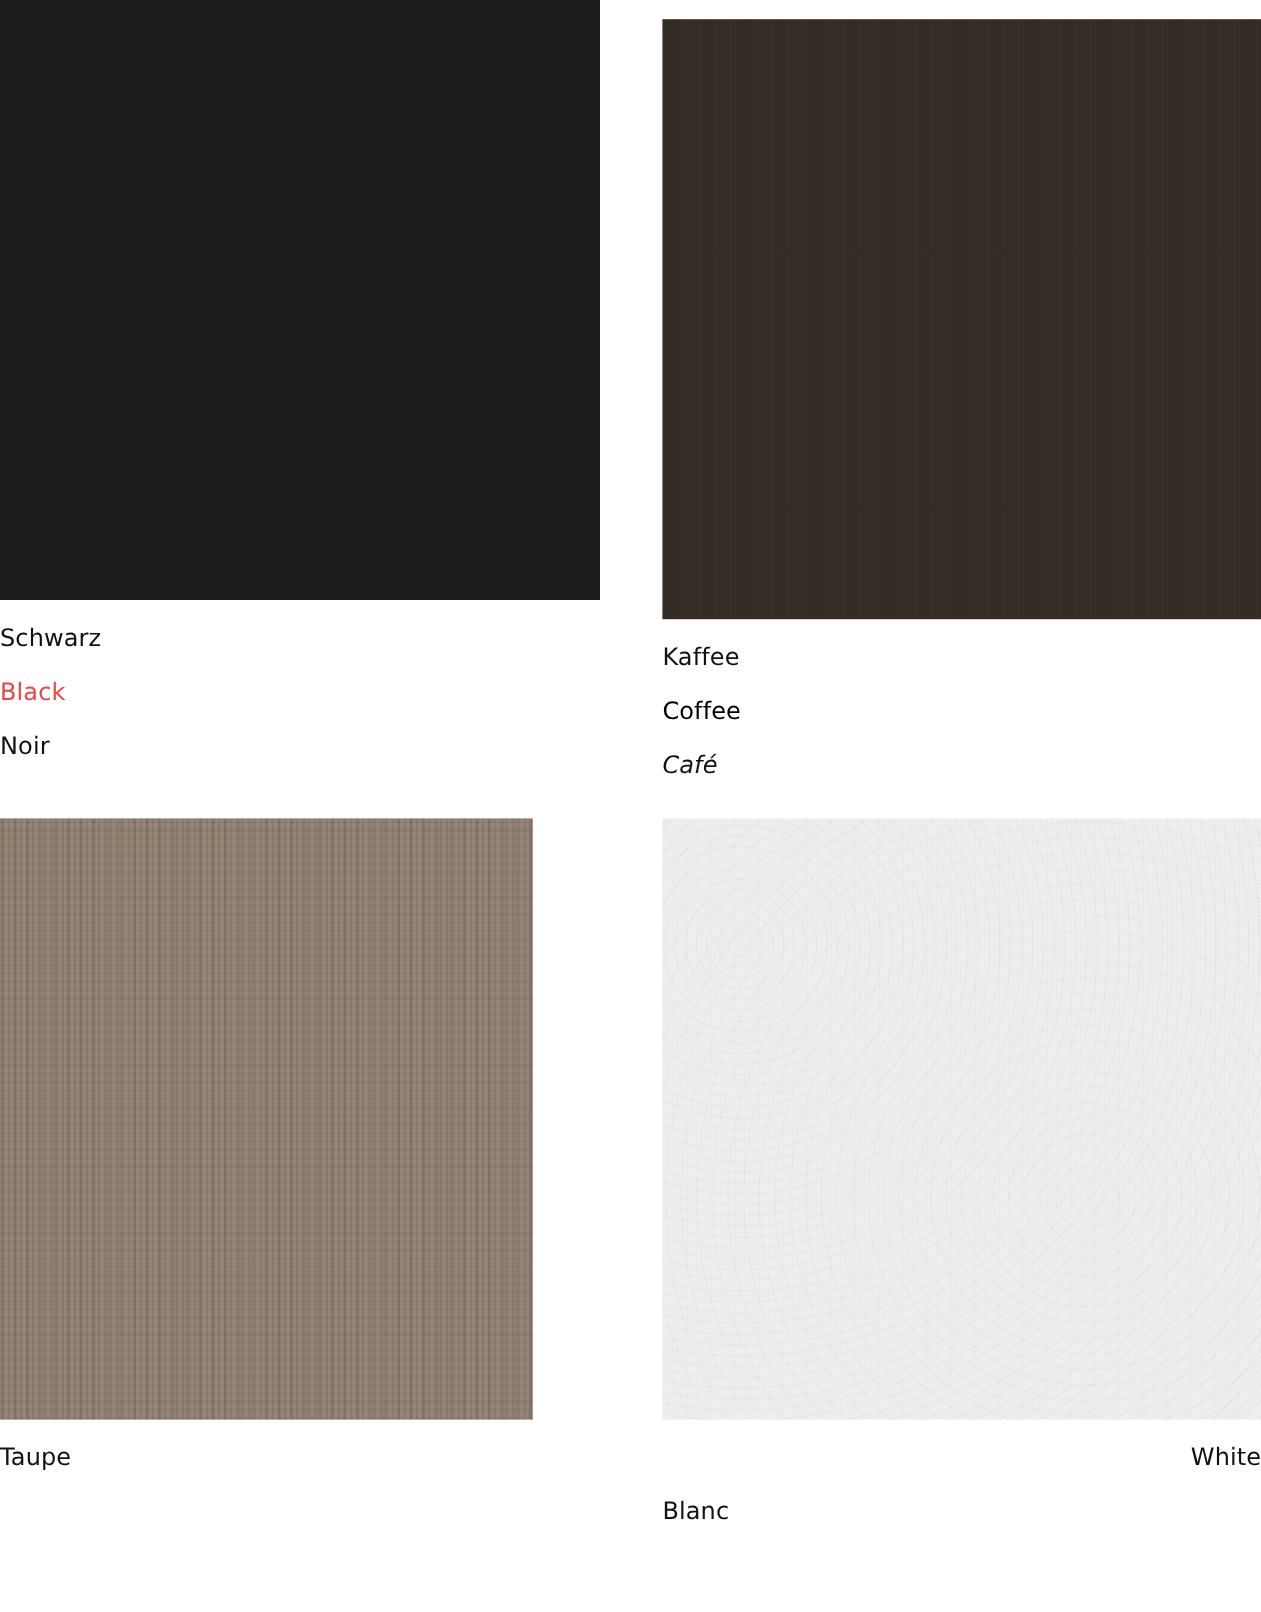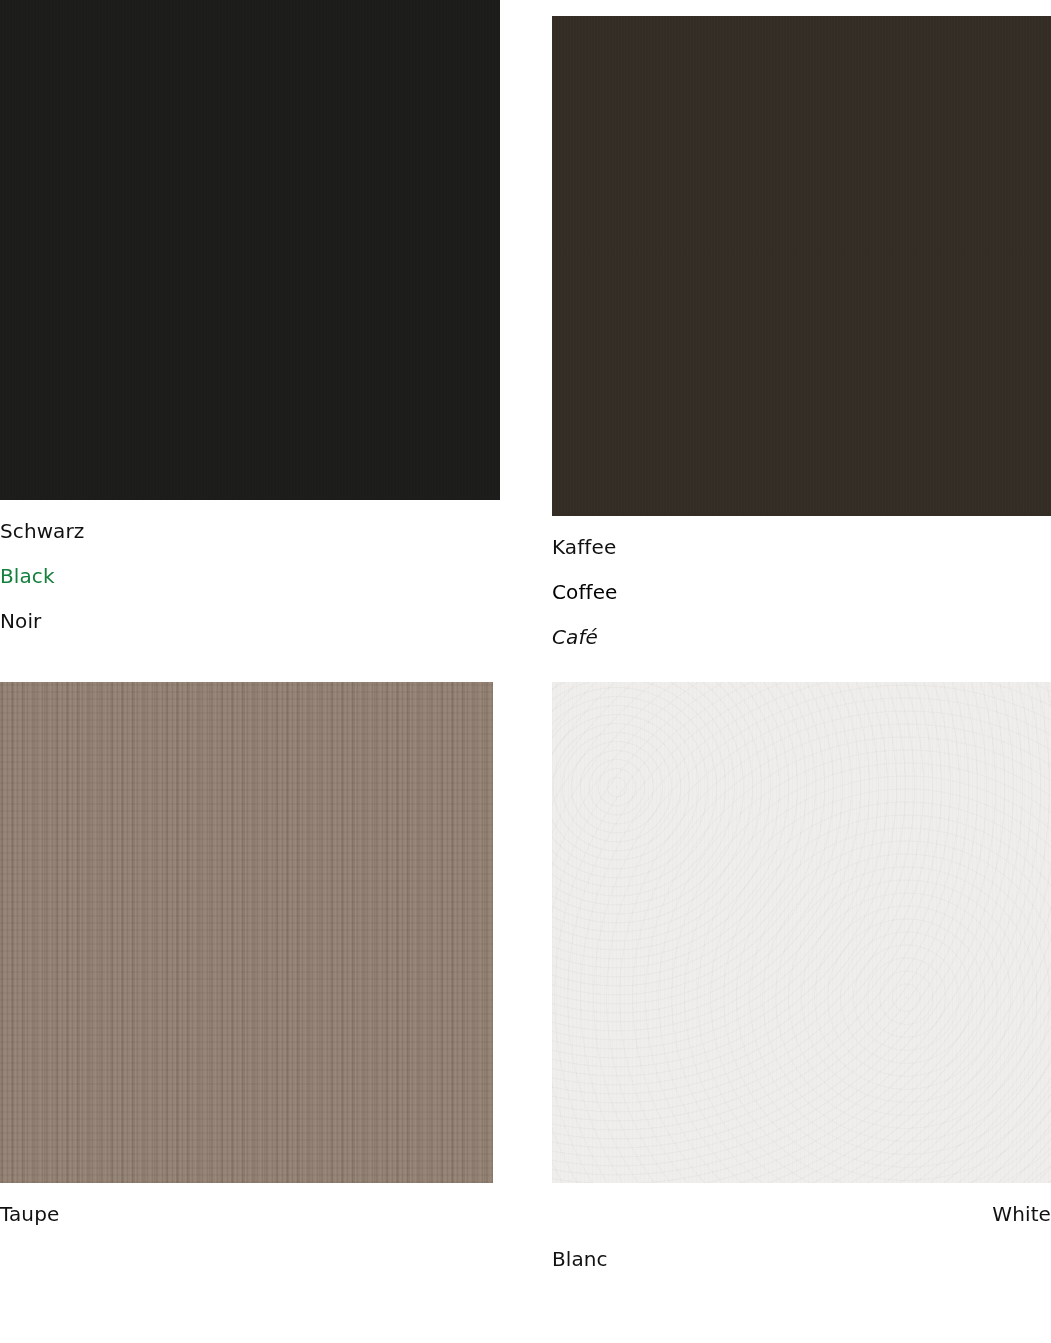--- a/index.html
+++ b/index.html
@@ -19,21 +19,21 @@
     height: 1343px;
     background: #ffffff;
   }
 
   
   .swatch-cell {
     position: absolute;
   }
   .cell-tl { left: 0px;   top: 0px;    width: 500px; }
   .cell-tr { left: 552px; top: 16px;    width: 522px; }
-  .cell-bl { left: 0px;   top: 682px;  width: 493px; }
+  .cell-bl { left: 0px;   top: 682px;  width: 444px; }
   .cell-br { left: 552px; top: 682px;  width: 499px; }
 
   
   .chip {
     width: 100%;
     position: relative;
     overflow: hidden;
   }
   .chip-row1 { height: 500px; }
   .chip-row2 { height: 501px; }
@@ -115,21 +115,21 @@
 </style>
 </head>
 <body style="background: rgb(255, 255, 255);">
 
 <div id="swatch-sheet" style="background: rgb(255, 255, 255);">
 
   <div class="swatch-cell cell-tl">
     <div class="chip chip-row1 finish-flat finish-matte" style="background: rgb(28, 28, 26);"></div>
     <div class="caption">
       <div class="caption-line" style="color: rgb(17, 17, 17);">Schwarz</div>
-      <div class="caption-line" style="color: #15803d;">Black</div>
+      <div class="caption-line" style="color: #ef4444;">Black</div>
       <div class="caption-line" style="color: rgb(17, 17, 17);">Noir</div>
     </div>
   </div>
 
   <div class="swatch-cell cell-tr">
     <div class="chip chip-row1 finish-flat finish-matte" style="background: rgb(51, 45, 37);"></div>
     <div class="caption">
       <div class="caption-line" style="color: rgb(17, 17, 17);">Kaffee</div>
       <div class="caption-line" style="color: #000000;">Coffee</div>
       <div class="caption-line" style="color: rgb(17, 17, 17); font-style: italic;">Café</div>

